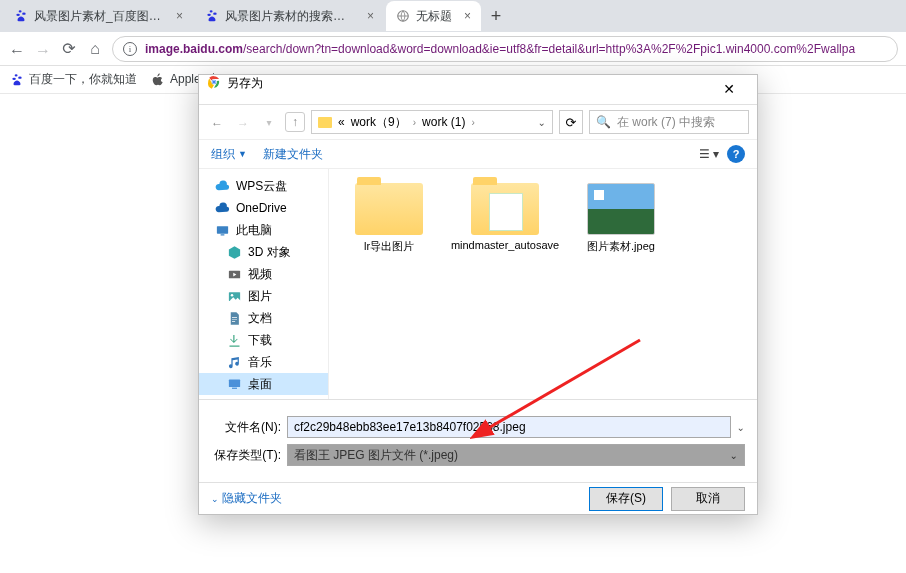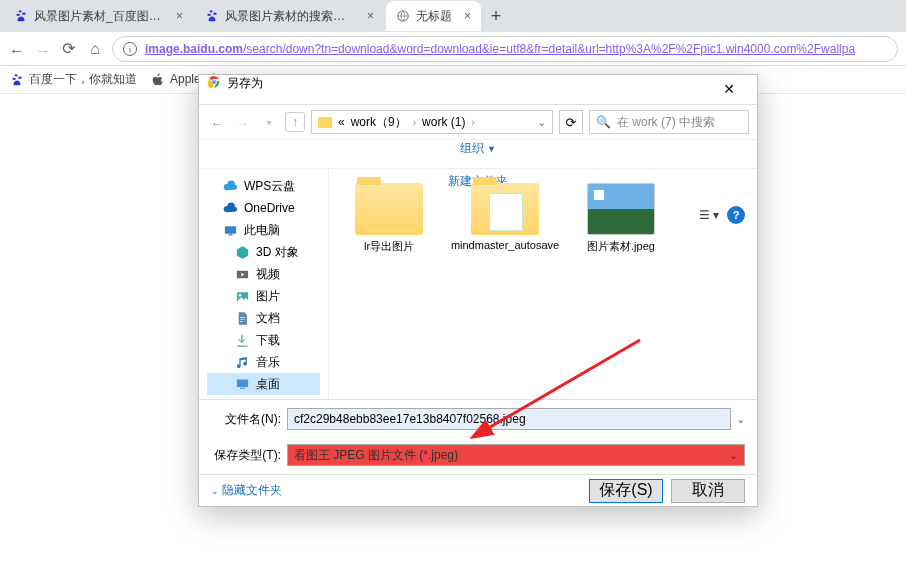--- a/index.html
+++ b/index.html
@@ -10,65 +10,65 @@
     .tab.active { background:#fff; }
     .tab .fav { width:14px; height:14px; display:inline-block; }
     .tab .label { white-space:nowrap; overflow:hidden; text-overflow:ellipsis; max-width:130px;}
     .tab .x { margin-left:6px; font-size:12px; color:#666; }
     .newtab { width:26px; height:26px; display:flex; align-items:center; justify-content:center; font-size:18px; color:#444; cursor:pointer;}
     .addr { height:34px; background:#fff; display:flex; align-items:center; gap:8px; padding:0 8px; border-bottom:1px solid #e0e0e0;}
     .addr .ic { width:18px; height:18px; color:#5f6368; display:flex; align-items:center; justify-content:center; font-size:16px;}
     .url { display:flex; align-items:center; flex:1; height:26px; border:1px solid #d0d0d0; border-radius:13px; padding:0 10px; font-size:12px; color:#202124; gap:8px; overflow:hidden;}
     .url .info { width:14px; height:14px; border:1px solid #5f6368; border-radius:50%; display:flex; align-items:center; justify-content:center; font-size:9px; color:#5f6368; font-family:serif;}
     .url b { font-weight:600; }
-    .url .txt {white-space:nowrap; color:#8b5cf6;text-decoration:underline;}
+    .url .txt {white-space:nowrap; color:#701a75;}
     .bm { height:28px; display:flex; align-items:center; gap:14px; padding:0 10px; font-size:12px; color:#3c4043; background:#fff; border-bottom:1px solid #e8e8e8;}
     .bm .item { display:flex; align-items:center; gap:5px; cursor:pointer;}
     .bm .favb { width:14px; height:14px; }
     
     .dlg { position:absolute; left:198px; top:74px; width:560px; border:1px solid #c0c0c0; background:#fff; box-shadow:0 8px 30px rgba(0,0,0,0.25); display:flex; flex-direction:column;}
     .dlg-title { height:30px; display:flex; padding:0 8px; font-size:12px; border-bottom:1px solid #e0e0e0;}
     .dlg-title .chrome-ic { width:14px; height:14px; margin-right:6px;}
     .dlg-title .close { margin-left:auto; width:40px; height:28px; display:flex; align-items:center; justify-content:center; font-size:14px; cursor:pointer;}
     .dlg-nav { height:34px; display:flex; align-items:center; padding:0 8px; gap:6px; font-size:12px;}
     .dlg-nav .navbtn { width:20px; height:20px; display:flex; align-items:center; justify-content:center; color:#888; cursor:pointer;}
     .dlg-nav .up { border:1px solid #ccc; border-radius:3px;}
     .dlg-nav .crumb { flex:1; display:flex; align-items:center; border:1px solid #ccc; height:24px; padding:0 6px; gap:6px;}
     .dlg-nav .crumb .fld { width:14px; height:11px; background:#ffd75e; border-radius:1px; position:relative;}
     .dlg-nav .crumb .sep { color:#888; font-size:10px;}
     .dlg-nav .crumb .drop { margin-left:auto; color:#555; font-size:10px;}
     .dlg-nav .refresh { width:24px; height:24px; border:1px solid #ccc; display:flex; align-items:center; justify-content:center; font-size:13px; cursor:pointer;}
     .dlg-nav .search { width:160px; height:24px; border:1px solid #ccc; display:flex; align-items:center; padding:0 6px; gap:6px; color:#888;}
-    .dlg-tool { height:30px; display:flex; align-items:center; padding:0 12px; gap:16px; font-size:12px; border-top:1px solid #eee; border-bottom:1px solid #eee;flex-direction:column;}
+    .dlg-tool { height:30px; display:flex; align-items:center; padding:0 12px; gap:16px; font-size:12px; border-top:1px solid #eee; border-bottom:1px solid #eee;}
     .dlg-tool .link { color:#1a6cc2; cursor:pointer; display:flex; align-items:center; gap:3px;}
     .dlg-tool .right { margin-left:auto; display:flex; align-items:center; gap:8px;}
     .dlg-tool .viewic { color:#444; font-size:12px;}
     .dlg-tool .help { width:18px; height:18px; border-radius:50%; background:#1976d2; color:#fff; display:flex; align-items:center; justify-content:center; font-size:11px; font-weight:bold; cursor:pointer;}
     .dlg-body { display:flex; height:230px;}
-    .tree { width:130px; border-right:1px solid #eee; padding:6px 8px; font-size:12px; overflow:hidden;}
+    .tree { width:130px; border-right:1px solid #eee; padding:6px 0; font-size:12px; overflow:hidden;}
     .tree-item { display:flex; align-items:center; height:22px; padding:0 8px 0 16px; gap:6px; white-space:nowrap; cursor:pointer;}
     .tree-item.sel { background:#cce8ff;}
     .tree-item .ic2 { width:15px; height:15px; display:flex; align-items:center; justify-content:center;}
     .files { flex:1; display:flex; padding:14px 10px; gap:16px; align-items:flex-start;}
     .file { display:flex; flex-direction:column; align-items:center; width:100px; font-size:11px; text-align:center; gap:4px; cursor:pointer;}
     .folder-ic { width:68px; height:52px; background:linear-gradient(#ffe6a0,#ffd368); border-radius:3px; position:relative;}
     .folder-ic:before { content:""; position:absolute; top:-6px; left:2px; width:24px; height:8px; background:#ffd368; border-radius:2px 2px 0 0;}
     .folder-ic.has-doc:after { content:""; position:absolute; top:10px; left:18px; width:32px; height:36px; background:#fff; border:1px solid #c7e8c6;}
     .thumb { width:68px; height:52px; background:linear-gradient(#6db3e8 0 50%,#2e6a3a 50% 100%); border-radius:2px; position:relative; border:1px solid #ccc;}
     .thumb:before { content:""; position:absolute; left:6px; top:6px; width:10px; height:10px; background:#fff;}
-    .dlg-bot { border-top:1px solid #e0e0e0; padding:8px 12px; font-size:12px; display:flex; flex-direction:column; gap:14px;}
+    .dlg-bot { border-top:1px solid #e0e0e0; padding:16px 12px; font-size:12px; display:flex; flex-direction:column; gap:6px;}
     .row { display:flex; align-items:center; gap:6px;}
     .row .lbl { width:70px; text-align:right;}
     .row .inp,.row .sel { flex:1; height:22px; border:1px solid #a8a8a8; padding:0 6px; font-size:12px; background:#fff;}
-    .row .sel { background:#ef4444; color:#333;}
+    .row .sel { background:#a3a3a3; color:#333;}
     .inp.hi { background:#e8f0fe;}
     .dlg-btns { height:32px; display:flex; align-items:center; padding:0 12px; border-top:1px solid #e0e0e0;}
     .dlg-btns .hide { color:#1a6cc2; font-size:12px; cursor:pointer;}
     .dlg-btns .spacer { flex:1;}
-    .dlg-btns .btn { min-width:74px; height:24px; border:1px solid #adadad; background:#e1e1e1; font-size:16px; margin-left:8px; cursor:pointer;}
+    .dlg-btns .btn { min-width:74px; height:24px; border:1px solid #adadad; background:#e1e1e1; font-size:12px; margin-left:8px; cursor:pointer;}
     .dlg-btns .btn.primary { border:1px solid #0078d7;}
     
     .arrow { position:absolute; pointer-events:none;}
     
     .svg-baidu { width:14px; height:14px;}
     .cloud1 { fill:#2c9de4;}
     .cloud2 { fill:#1966b3;}
   </style>
 </head>
 <body>

